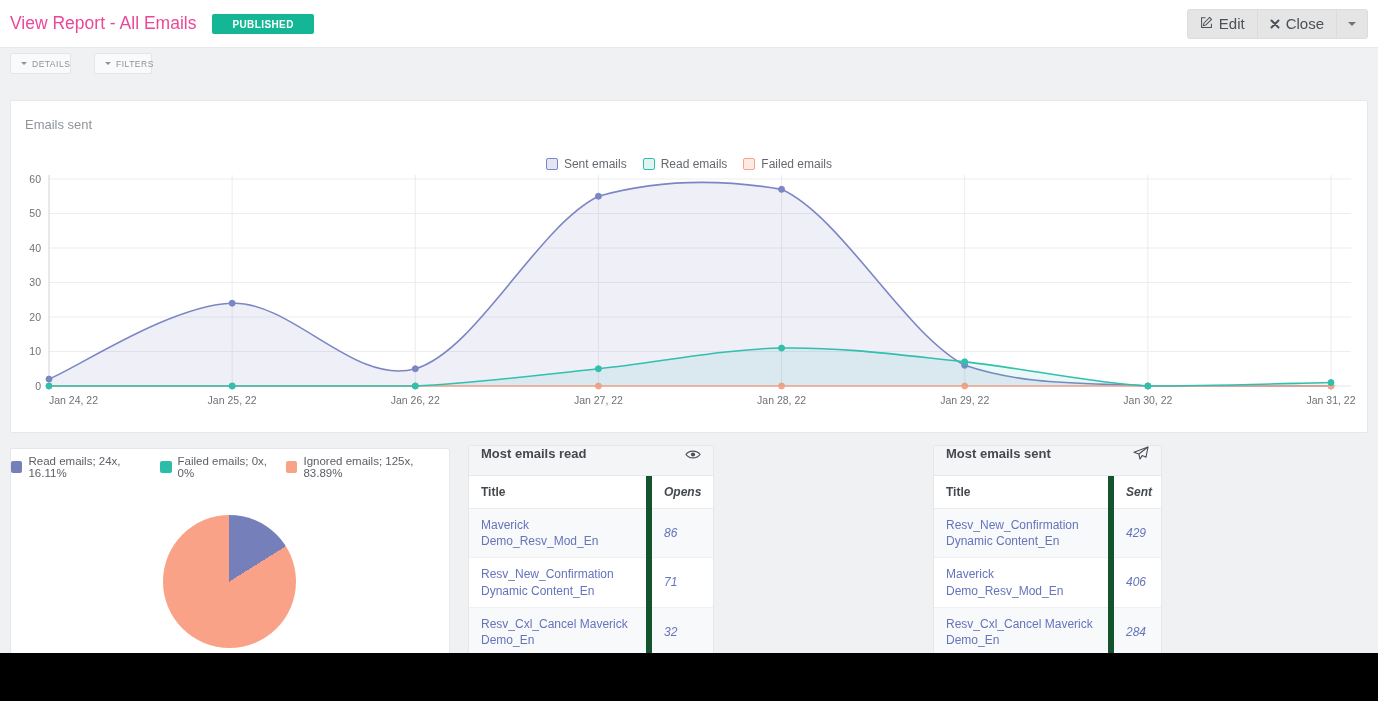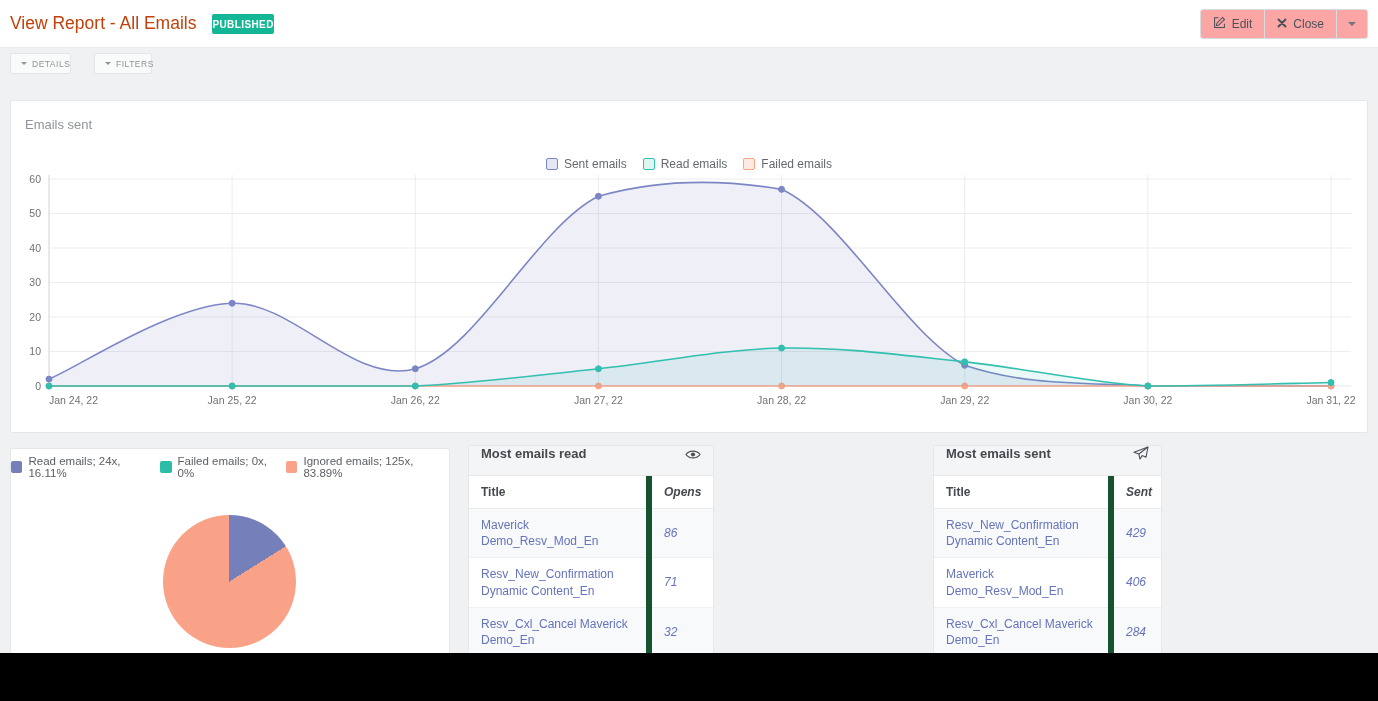--- a/index.html
+++ b/index.html
@@ -2,25 +2,25 @@
 <html><head>
 <meta charset="utf-8">
 <style>
   * { margin:0; padding:0; box-sizing:border-box; }
   html,body { width:1378px; height:701px; overflow:hidden; }
   body { font-family:"Liberation Sans", sans-serif; background:#eff1f3; position:relative; color:#45494e; }
 
   
   .app-header { position:absolute; left:0; top:0; width:1378px; height:48px; background:#fff;
                 border-bottom:1px solid #e7e9eb; display:flex; align-items:center; padding:0 10px; }
-  .page-title { font-size:17.5px; color:#c2410c; font-weight:400; }
+  .page-title { font-size:17.5px; color:#ec4899; font-weight:400; }
   .status-badge { margin-left:16px; background:#14b795; color:#fff; font-size:10px; font-weight:700;
-                  letter-spacing:.4px; padding:5px 0 4px; border-radius:2px; }
+                  letter-spacing:.4px; padding:5px 20px 4px; border-radius:2px; }
   .header-actions { margin-left:auto; display:flex; }
-  .btn { background:#fca5a5; border:1px solid #d9dde1; height:30px; padding:0 12px; font-size:12px;
+  .btn { background:#e5e5e5; border:1px solid #d9dde1; height:30px; padding:0 12px; font-size:15px;
          color:#4a5157; display:flex; align-items:center; gap:6px; cursor:pointer; }
   .btn + .btn { margin-left:-1px; }
   .btn.first { border-radius:3px 0 0 3px; }
   .btn.last  { border-radius:0 3px 3px 0; padding:0 11px; }
   .caret { width:0; height:0; border-left:4px solid transparent; border-right:4px solid transparent;
            border-top:4px solid #6d747b; display:inline-block; }
   .caret.sm { border-left-width:3.5px; border-right-width:3.5px; border-top-width:3.5px; border-top-color:#8d939a; }
 
   
   .toolbar { position:absolute; left:0; top:48px; width:1378px; height:42px; }

